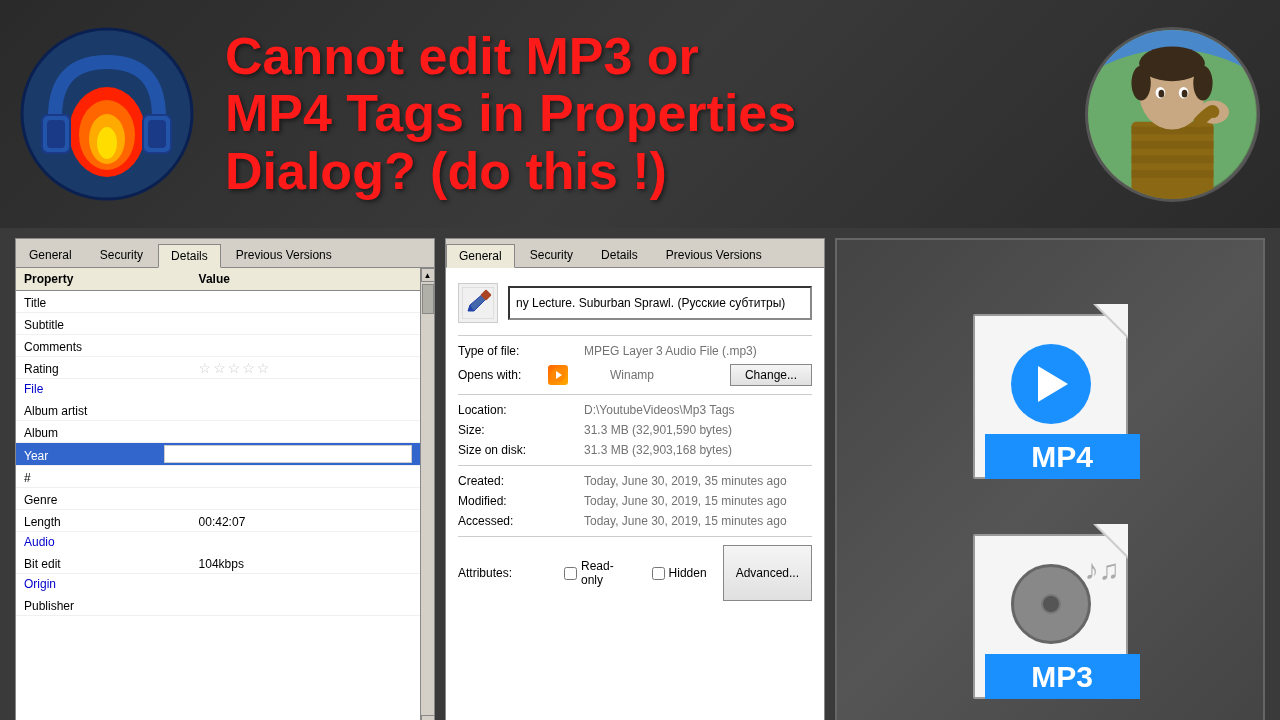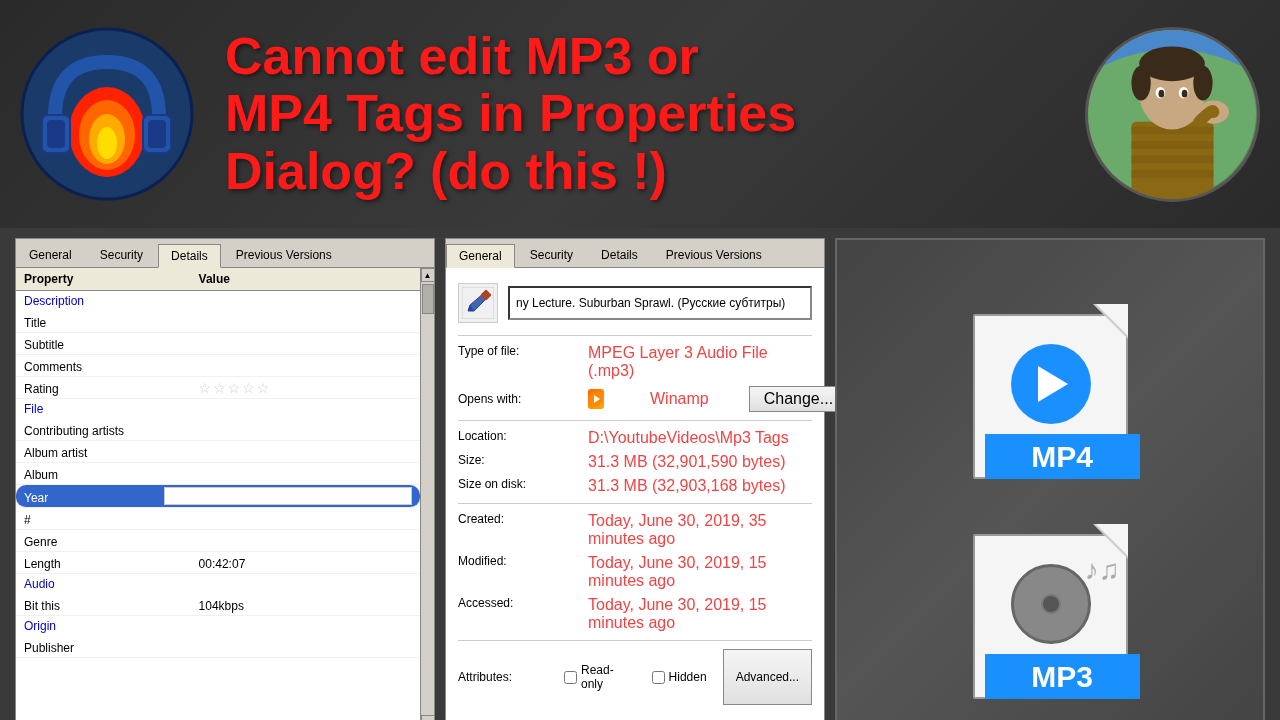--- a/index.html
+++ b/index.html
@@ -143,21 +143,20 @@
       align-items: flex-end;
       padding: 2px 8px;
       border-bottom: 1px solid #f0f0f0;
       min-height: 22px;
       cursor: default;
     }
 
     .detail-row.selected {
       background: #3366cc;
       color: #fff;
-      border-radius: 10px;
     }
 
     .detail-row.selected .row-val {
       background: #fff;
       color: #000;
       width: 80%;
       height: 18px;
       border: 1px solid #ccc;
     }
 
@@ -226,34 +225,34 @@
     .info-divider {
       height: 1px;
       background: #ccc;
       margin: 8px 0;
     }
 
     .info-row {
       display: flex;
       margin-bottom: 6px;
       align-items: flex-start;
-      gap: 40px;
     }
 
     .info-label {
       width: 90px;
       font-size: 12px;
       color: #000;
       flex-shrink: 0;
     }
 
     .info-value {
       flex: 1;
-      font-size: 16px;
-      color: #ef4444;
+      font-size: 12px;
+      color: #737373;
+      margin-left: 36px;
     }
 
     .opens-with-row {
       display: flex;
       align-items: center;
       margin-bottom: 6px;
     }
 
     .opens-with-icon {
       width: 20px;
@@ -266,21 +265,21 @@
       justify-content: center;
       font-size: 10px;
       color: white;
     }
 
     .change-btn {
       margin-left: auto;
       padding: 3px 14px;
       background: linear-gradient(to bottom, #f5f5f5, #e0e0e0);
       border: 1px solid #888;
-      font-size: 16px;
+      font-size: 12px;
       cursor: pointer;
     }
 
     .attributes-row {
       display: flex;
       align-items: center;
       gap: 16px;
     }
 
     .checkbox-label {
@@ -517,43 +516,38 @@
       <div class="tab">Previous Versions</div>
     </div>
     <div class="panel-with-scroll">
       <div class="details-table">
         <div class="details-header">
           <div class="col-prop">Property</div>
           <div class="col-val">Value</div>
         </div>
         <div class="scroll-area">
 
-          <div class="section-label">Description</div>
           <div class="detail-row">
             <div class="row-prop">Title</div>
             <div class="row-val"></div>
           </div>
           <div class="detail-row">
             <div class="row-prop">Subtitle</div>
             <div class="row-val"></div>
           </div>
           <div class="detail-row">
             <div class="row-prop">Comments</div>
             <div class="row-val"></div>
           </div>
           <div class="detail-row">
             <div class="row-prop">Rating</div>
             <div class="row-val stars">☆☆☆☆☆</div>
           </div>
 
           <div class="section-label">File</div>
-          <div class="detail-row">
-            <div class="row-prop">Contributing artists</div>
-            <div class="row-val"></div>
-          </div>
           <div class="detail-row">
             <div class="row-prop">Album artist</div>
             <div class="row-val"></div>
           </div>
           <div class="detail-row">
             <div class="row-prop">Album</div>
             <div class="row-val"></div>
           </div>
           <div class="detail-row selected">
             <div class="row-prop">Year</div>
@@ -567,21 +561,21 @@
             <div class="row-prop">Genre</div>
             <div class="row-val"></div>
           </div>
           <div class="detail-row">
             <div class="row-prop">Length</div>
             <div class="row-val">00:42:07</div>
           </div>
 
           <div class="section-label">Audio</div>
           <div class="detail-row">
-            <div class="row-prop">Bit this</div>
+            <div class="row-prop">Bit edit</div>
             <div class="row-val">104kbps</div>
           </div>
 
           <div class="section-label">Origin</div>
           <div class="detail-row">
             <div class="row-prop">Publisher</div>
             <div class="row-val"></div>
           </div>
         </div>
       </div>

